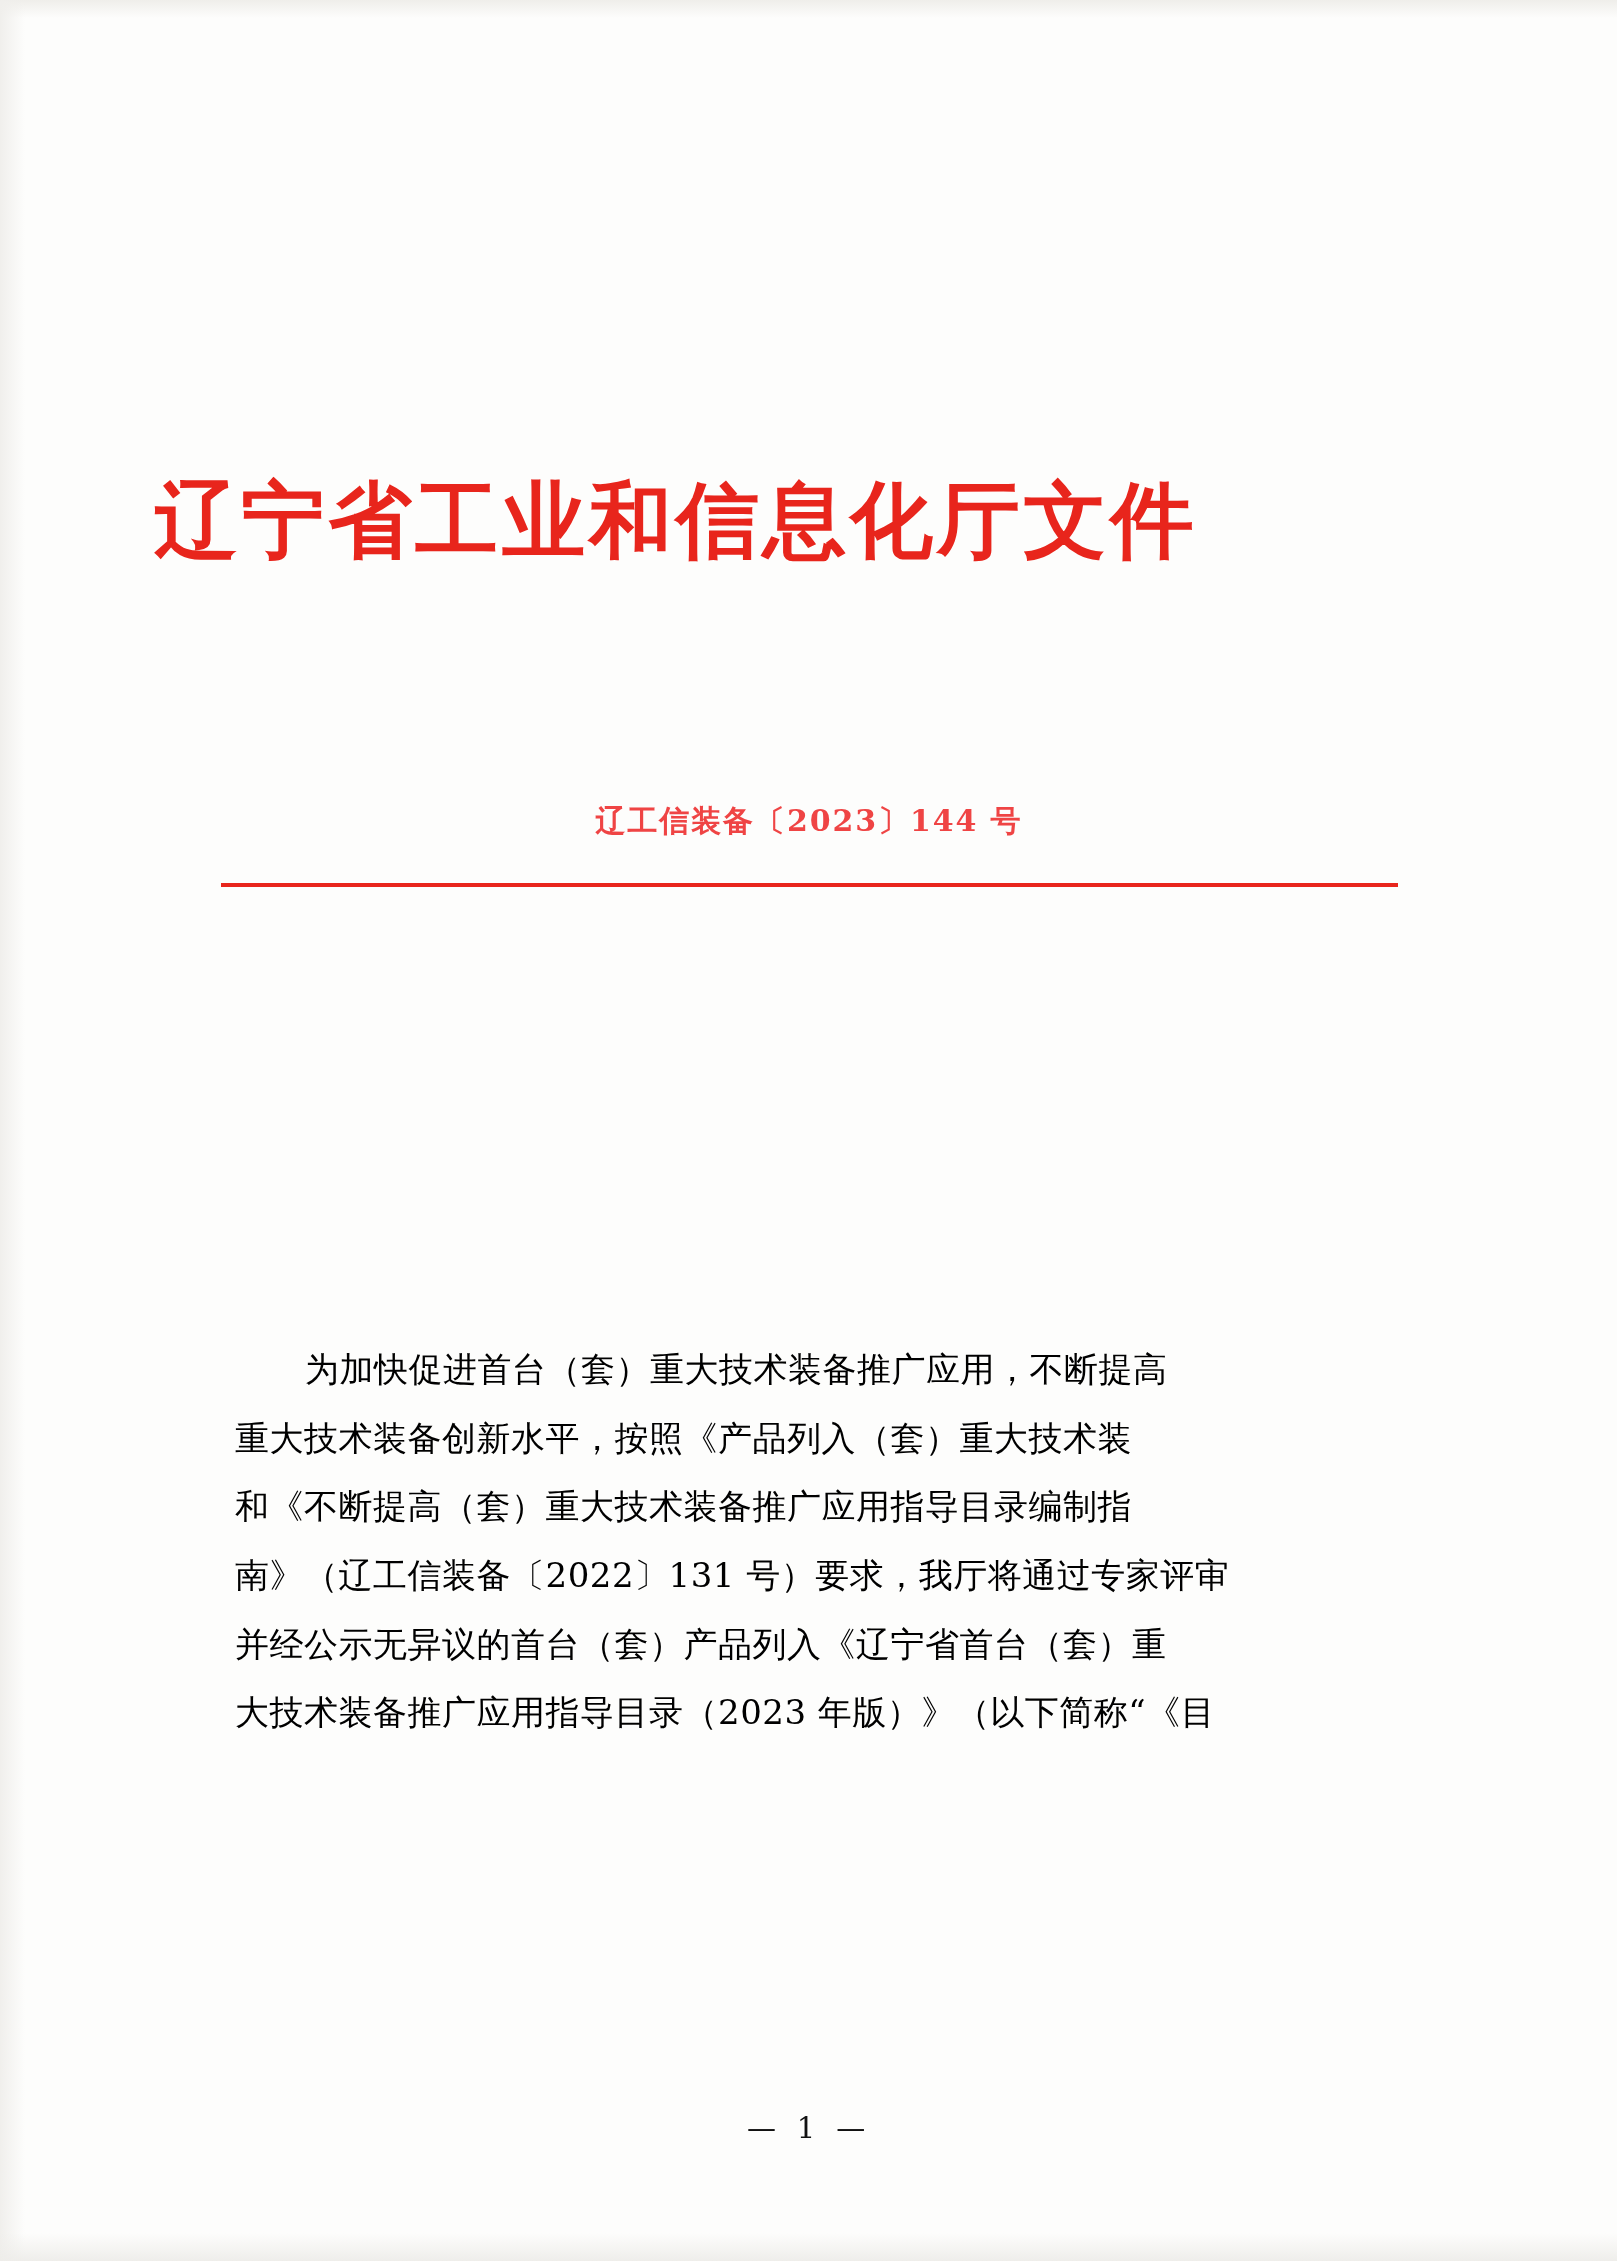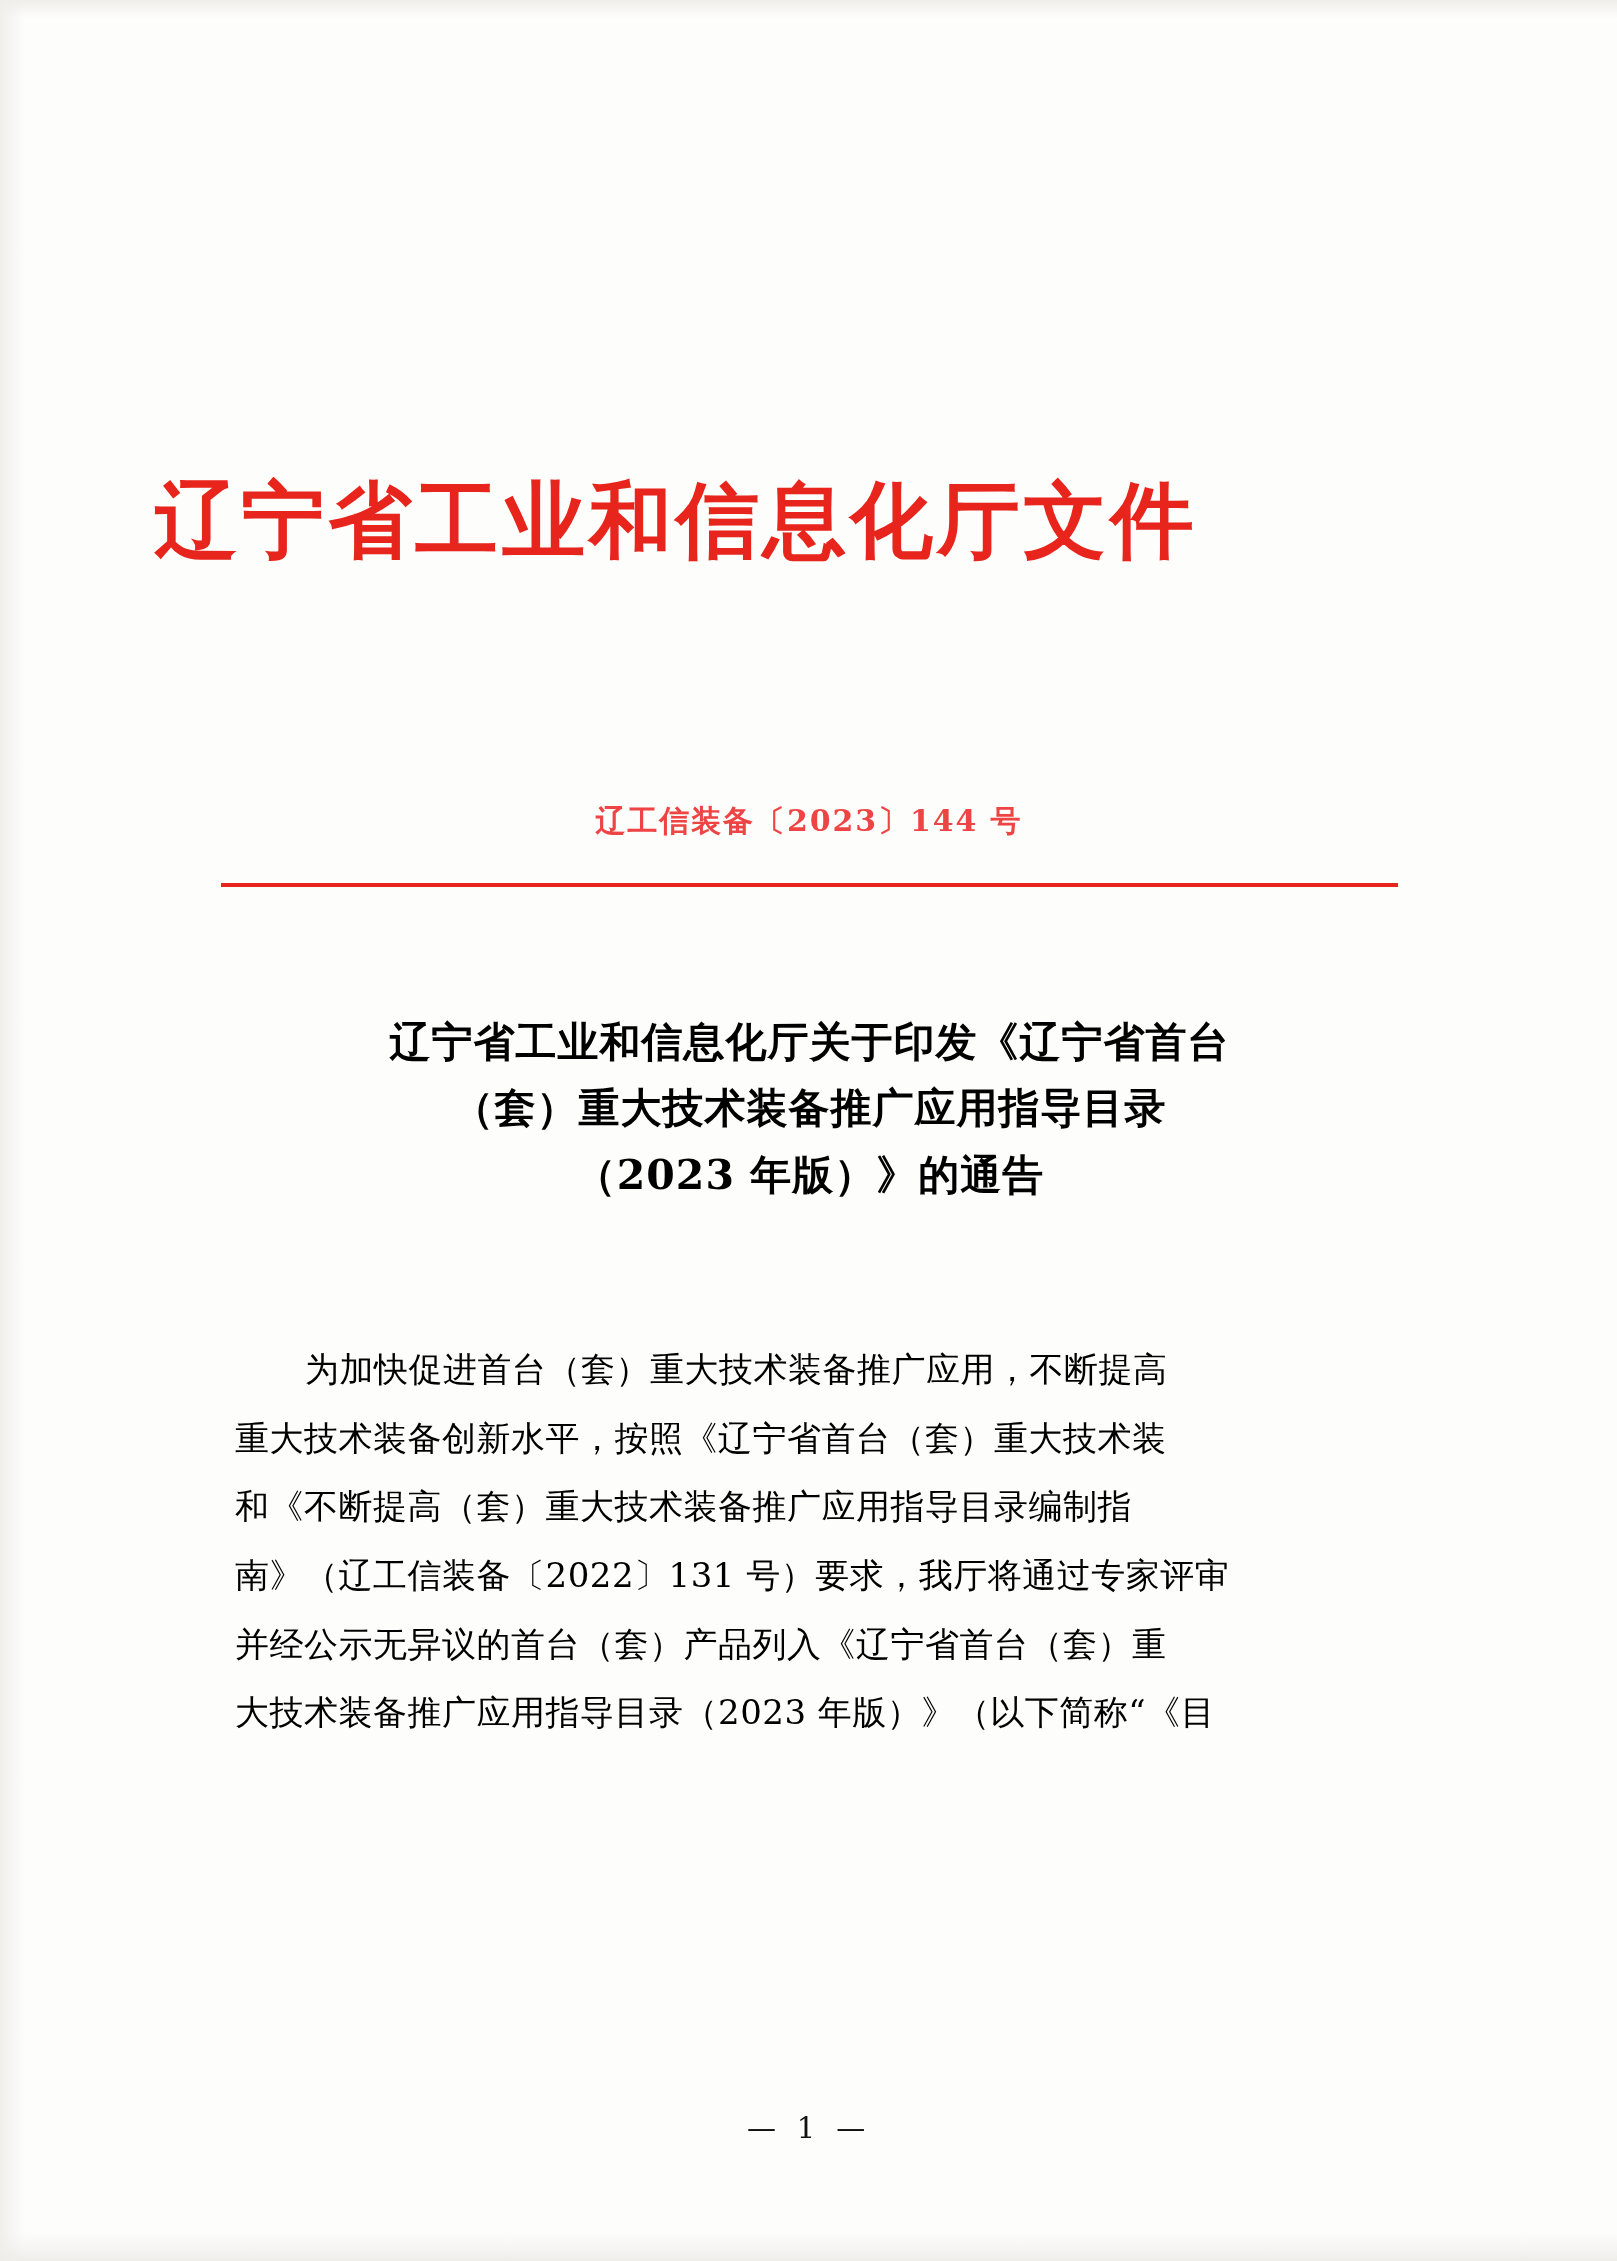--- a/index.html
+++ b/index.html
@@ -140,30 +140,25 @@
   <div class="edge-shade-top"></div>
   <div class="edge-shade-left"></div>
   <div class="edge-shade-bottom"></div>
 
   <div class="masthead">辽宁省工业和信息化厅文件</div>
 
   <div class="doc-number">辽工信装备〔2023〕144 号</div>
 
   <div class="red-rule"></div>
 
-  <div class="title-block">
-    <span class="tline">辽宁省工业和信息化厅关于印发《辽宁省首台</span>
-    <span class="tline">（套）重大技术装备推广应用指导目录</span>
-    <span class="tline">（2023 年版）》的通告</span>
-  </div>
 
   <div class="body-block">
     <p>
       <span class="pline indent">为加快促进首台（套）重大技术装备推广应用，不断提高</span>
-      <span class="pline">重大技术装备创新水平，按照《辽宁省首台（套）重大技术装</span>
+      <span class="pline">重大技术装备创新水平，按照《产品列入（套）重大技术装</span>
       <span class="pline">和《不断提高（套）重大技术装备推广应用指导目录编制指</span>
       <span class="pline">南》（辽工信装备〔2022〕131 号）要求，我厅将通过专家评审</span>
       <span class="pline">并经公示无异议的首台（套）产品列入《辽宁省首台（套）重</span>
       <span class="pline">大技术装备推广应用指导目录（2023 年版）》（以下简称“《目</span>
     </p>
   </div>
 
   <div class="page-number">— 1 —</div>
 </div>
 

